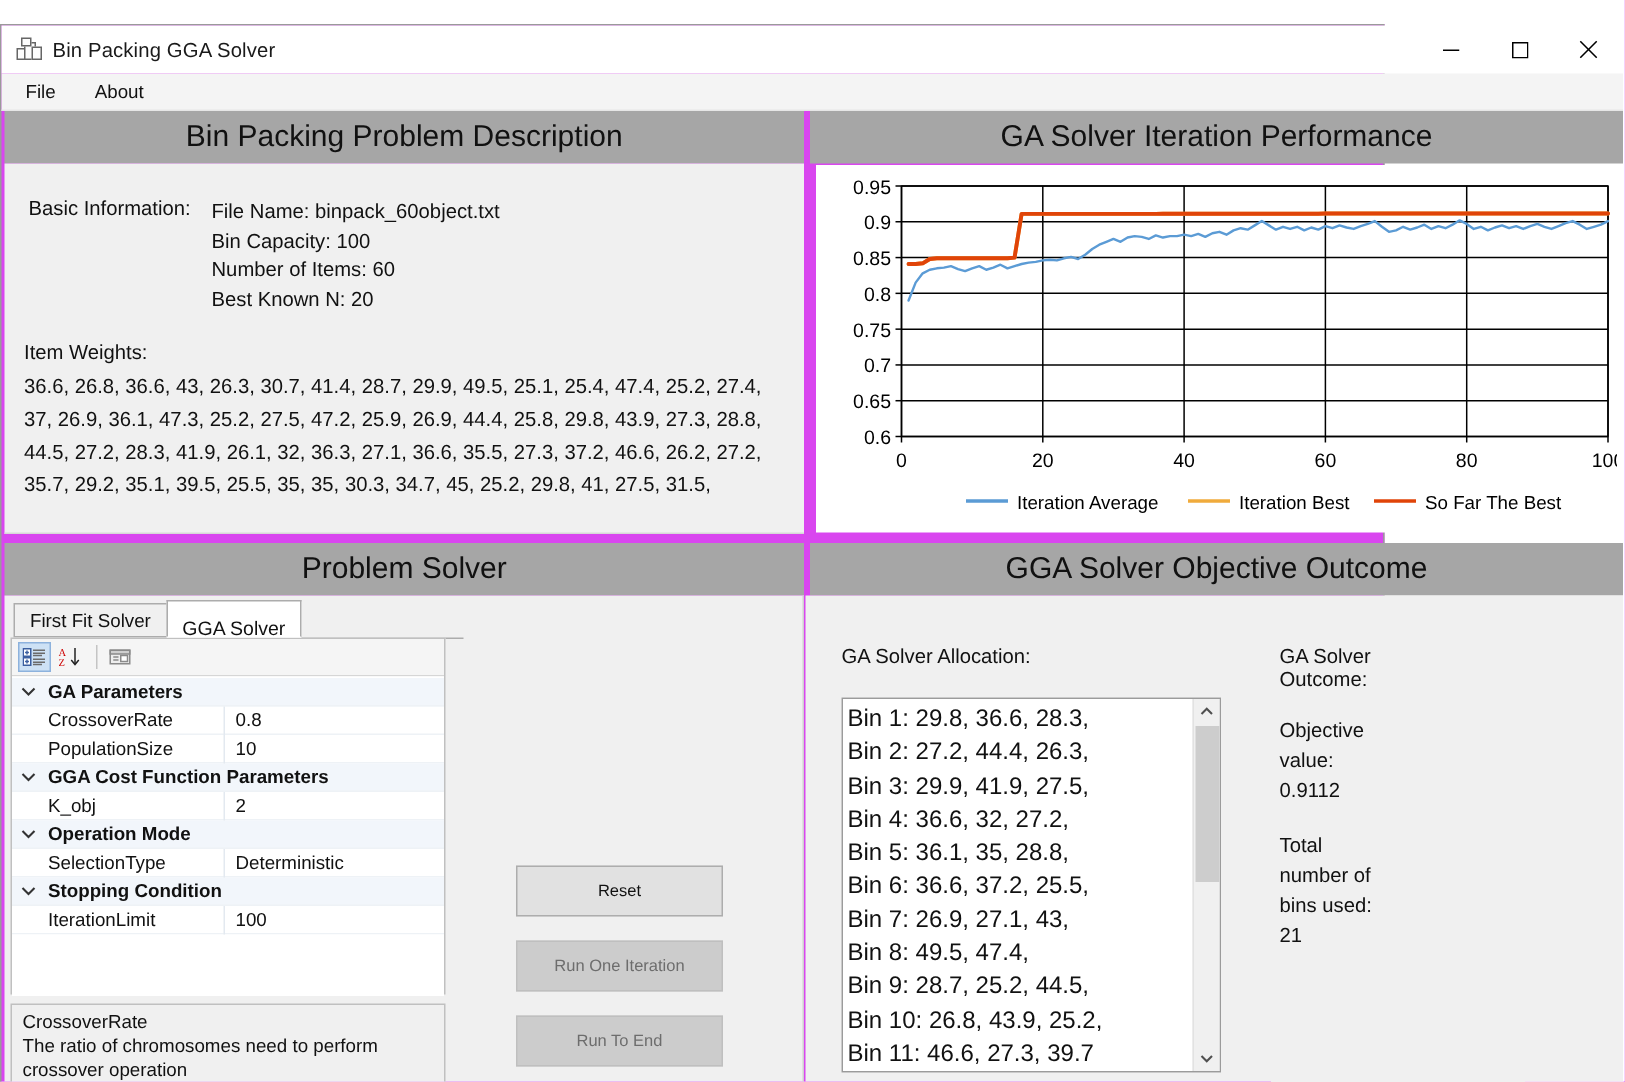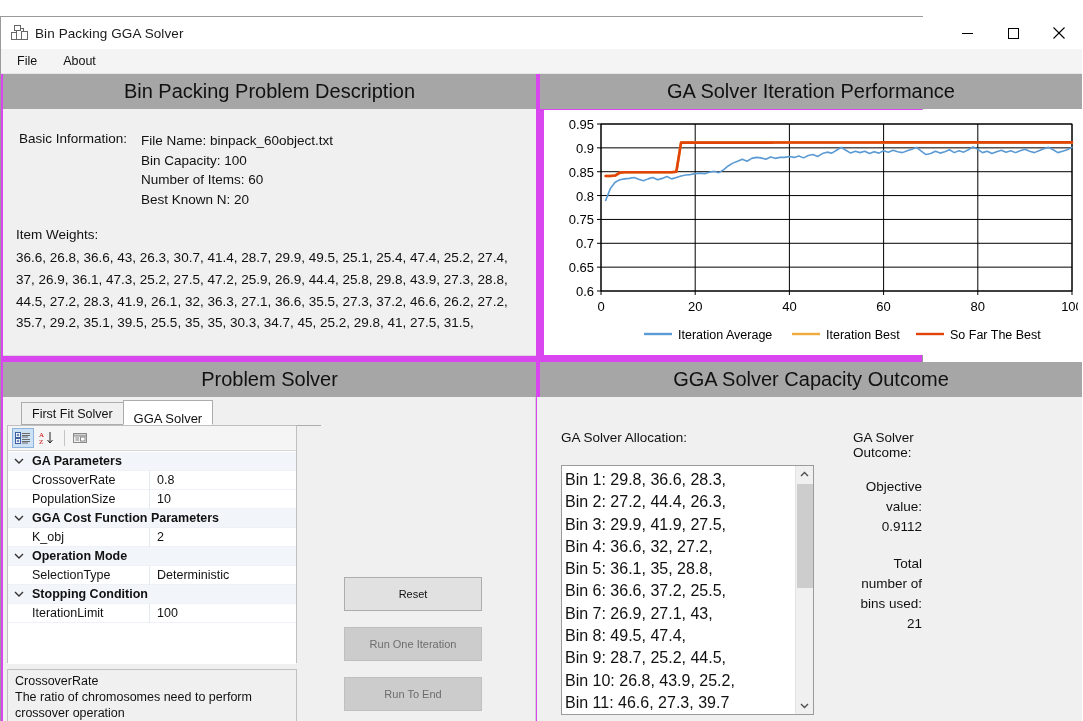--- a/index.html
+++ b/index.html
@@ -104,21 +104,21 @@
     position: absolute;
     left: 543px; top: 93px;
     width: 534px; height: 245px;
     background: #ffffff;
     box-sizing: border-box;
   }
   .chart-svg { display: block; }
 
   
   .tabstrip {
-    position: absolute; left: 20px; top: 384px;
+    position: absolute; left: 8px; top: 384px;
     width: 300px; height: 24px;
     border-bottom: 1px solid #acacac;
     display: flex; align-items: flex-end;
   }
   .tab {
     font-size: 12.5px; color: #111;
     padding: 4px 10px 4px 10px;
     border: 1px solid #acacac;
     background: #f0f0f0;
     box-sizing: border-box; height: 23px;
@@ -240,21 +240,21 @@
     position: absolute; left: 1px; right: 0; top: 18px;
     height: 104px; background: #cdcdcd;
   }
 
   
   .outcome {
     position: absolute; left: 852px; top: 413px;
     font-size: 13.5px; color: #111;
   }
   .outcome .blk { margin-bottom: 17px; }
-  .outcome .blk div { line-height: 20px; text-align: right; }
+  .outcome .blk div { line-height: 20px; }
 </style>
 </head>
 <body>
 
 <div id="app">
 
   <div class="titlebar">
     <div class="title-icon">
       <div class="bx b1"></div>
         <div class="bx b2"></div>
@@ -364,21 +364,21 @@
         <text x="134" y="229" font-size="12.5" font-family="&quot;Liberation Sans&quot;, sans-serif" fill="#000">Iteration Average</text>
         <line x1="248" y1="224" x2="276" y2="224" stroke="#F0AB3C" stroke-width="2.4"></line>
         <text x="282" y="229" font-size="12.5" font-family="&quot;Liberation Sans&quot;, sans-serif" fill="#000">Iteration Best</text>
         <line x1="372" y1="224" x2="400" y2="224" stroke="#E04409" stroke-width="2.4"></line>
         <text x="406" y="229" font-size="12.5" font-family="&quot;Liberation Sans&quot;, sans-serif" fill="#000">So Far The Best</text>
       </svg>
   </div>
 
   <div class="sec-header" style="left:2px; top:345px; width:533px; height:35px;">Problem Solver</div>
 
-  <div class="sec-header" style="left:539px; top:345px; width:542px; height:35px;">GGA Solver Capacity Outcome</div>
+  <div class="sec-header" style="left:539px; top:345px; width:542px; height:35px;">GGA Solver Objective Outcome</div>
 
   <div class="panel" style="left:2px; top:380px; width:533px; height:339px; border-right:1px solid #d0d0d0;"></div>
 
   <div class="tabstrip">
     <div class="tab">First Fit Solver</div>
     <div class="tab active">GGA Solver</div>
   </div>
 
   <div class="pg-wrap">
     <div class="pg-toolbar">

